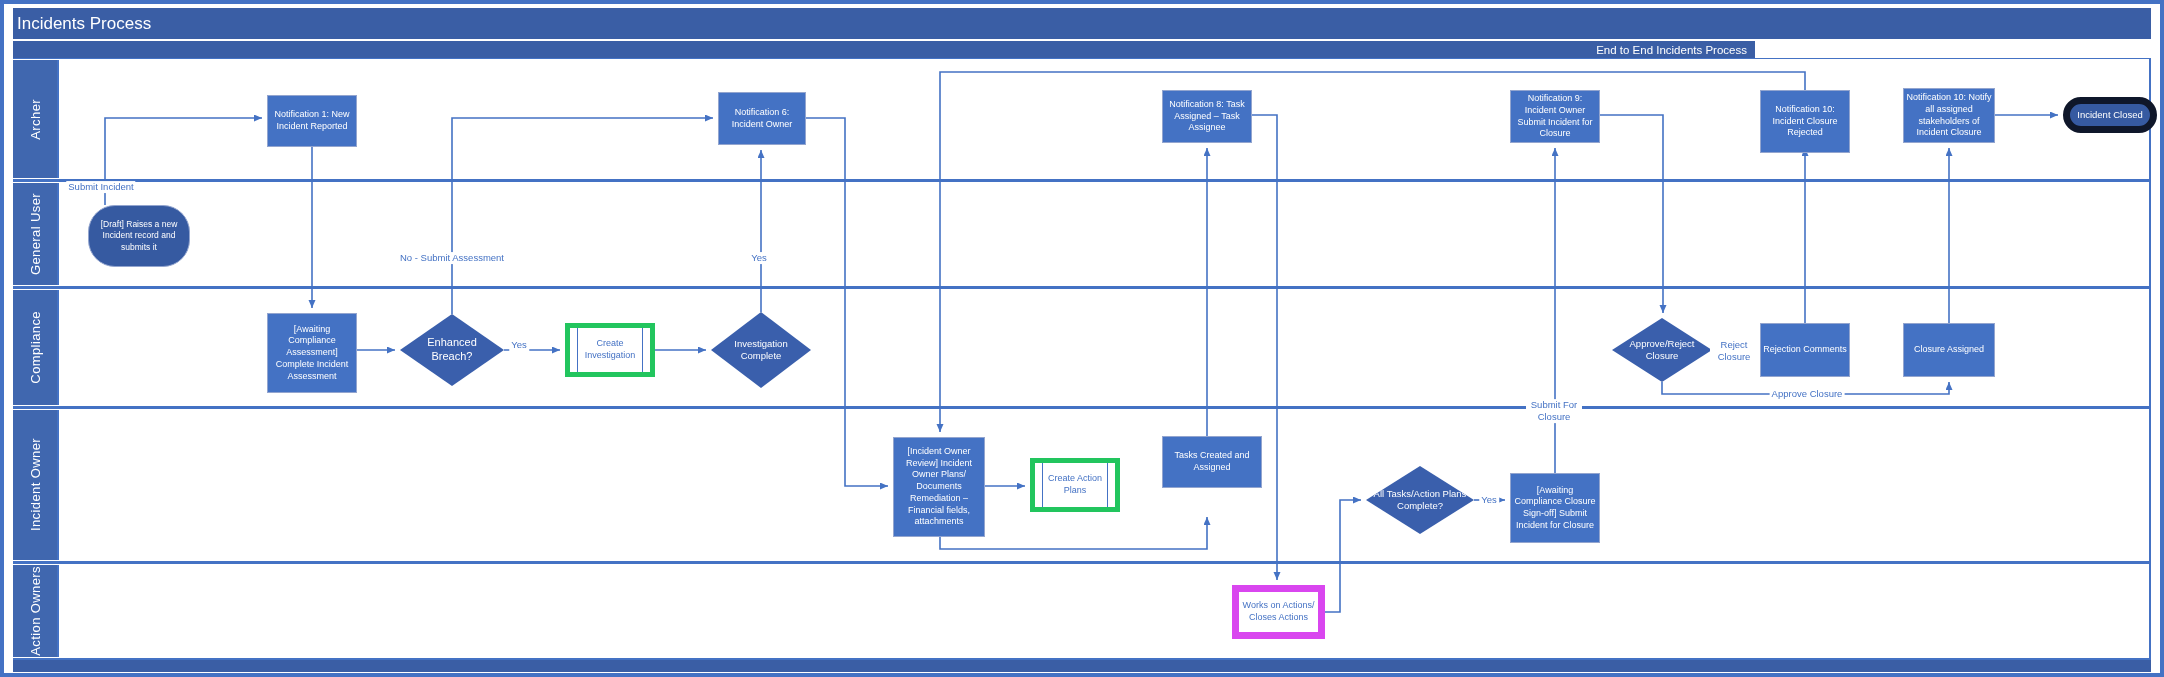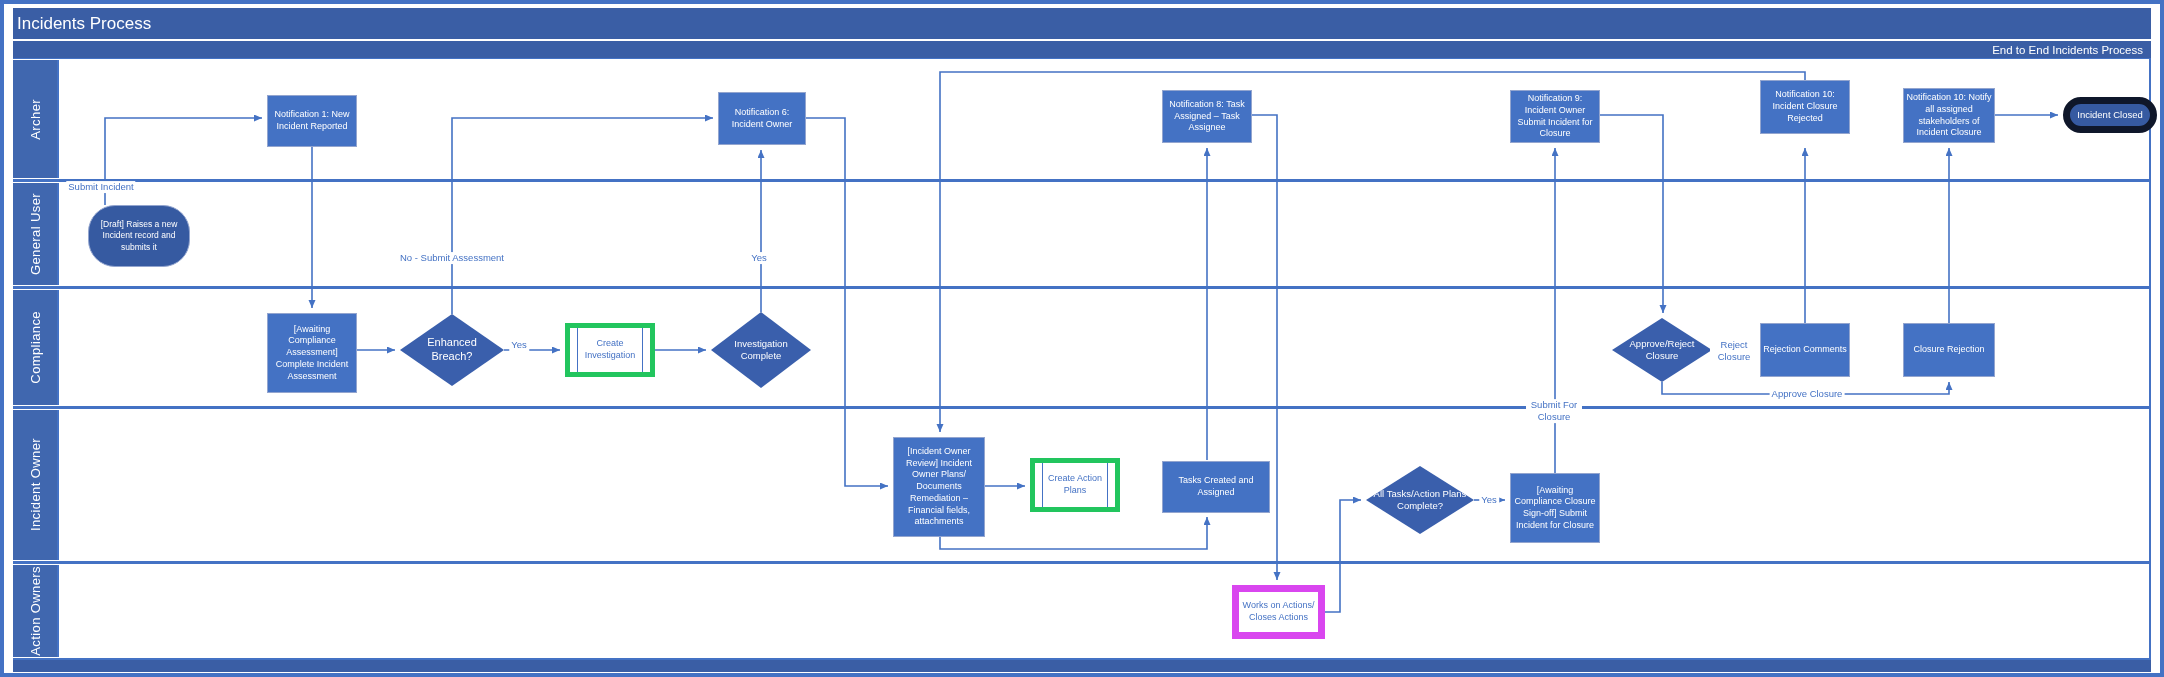--- a/index.html
+++ b/index.html
@@ -2,21 +2,21 @@
 <html><head>
 <meta charset="utf-8">
 <style>
   html,body{margin:0;padding:0;background:#ffffff;}
   .frame{position:relative;width:2164px;height:677px;background:#fff;overflow:hidden;
          font-family:"Liberation Sans",sans-serif;}
   .outer-border{position:absolute;inset:0;border:4px solid #4472C4;pointer-events:none;z-index:9;}
   .titlebar{position:absolute;left:13px;top:8px;width:2138px;height:31px;background:#3A5EA5;
             color:#fff;font-size:17px;display:flex;align-items:center;padding-left:4px;
             box-sizing:border-box;z-index:4;}
-  .subbar{position:absolute;left:13px;top:41px;width:2138px;height:17px;background:#3A5EA5;
+  .subbar{position:absolute;left:13px;top:41px;width:1742px;height:17px;background:#3A5EA5;
           color:#fff;font-size:11.5px;display:flex;align-items:center;justify-content:flex-end;
           padding-right:8px;box-sizing:border-box;z-index:4;}
   .bottombar{position:absolute;left:13px;top:660px;width:2138px;height:12px;background:#3A5EA5;z-index:4;}
   .lanes-frame{position:absolute;left:13px;top:58px;width:2138px;height:602px;
                border-right:2px solid #4472C4;box-sizing:border-box;pointer-events:none;z-index:0;}
   .lane{position:absolute;left:13px;width:2138px;border-bottom:2px solid #4472C4;
         border-top:1px solid #4472C4;box-sizing:border-box;}
   .lane-tab{position:absolute;left:0;top:1px;bottom:1px;width:44px;background:#4067AF;
             display:flex;align-items:center;justify-content:center;border-right:2px solid #4472C4;}
   .lane-label{writing-mode:vertical-rl;transform:rotate(180deg);color:#fff;font-size:13px;
@@ -129,39 +129,39 @@
   <div class="node blue" style="left:718px;top:92px;width:88px;height:53px;">Notification 6: Incident Owner</div>
 
   <div class="node blue" style="left:893px;top:437px;width:92px;height:100px;">[Incident Owner Review] Incident Owner Plans/ Documents Remediation – Financial fields, attachments</div>
 
   <div class="node sub" style="left:1030px;top:458px;width:90px;height:54px;">
     <span class="band l"></span>
     <span class="band r"></span>
     <span>Create Action Plans</span>
   </div>
 
-  <div class="node blue" style="left:1162px;top:461px;width:108px;height:52px;">Tasks Created and Assigned</div>
+  <div class="node blue" style="left:1162px;top:436px;width:100px;height:52px;">Tasks Created and Assigned</div>
 
   <div class="node blue" style="left:1162px;top:90px;width:90px;height:53px;">Notification 8: Task Assigned – Task Assignee</div>
 
   <div class="node task-white" style="left:1232px;top:585px;width:93px;height:54px;">Works on Actions/ Closes Actions</div>
 
   <div class="diamond" style="left:1366px;top:466px;width:108px;height:68px;">All Tasks/Action Plans Complete?</div>
 
   <div class="node blue" style="left:1510px;top:473px;width:90px;height:70px;">[Awaiting Compliance Closure Sign-off] Submit Incident for Closure</div>
 
   <div class="node blue" style="left:1510px;top:90px;width:90px;height:53px;">Notification 9: Incident Owner Submit Incident for Closure</div>
 
   <div class="diamond" style="left:1612px;top:318px;width:100px;height:64px;">Approve/Reject Closure</div>
 
   <div class="node blue" style="left:1760px;top:323px;width:90px;height:54px;">Rejection Comments</div>
 
-  <div class="node blue" style="left:1903px;top:323px;width:92px;height:54px;">Closure Rejection</div>
+  <div class="node blue" style="left:1903px;top:323px;width:92px;height:54px;">Closure Assigned</div>
 
-  <div class="node blue" style="left:1760px;top:80px;width:90px;height:54px;">Notification 10: Incident Closure Rejected</div>
+  <div class="node blue" style="left:1760px;top:90px;width:90px;height:63px;">Notification 10: Incident Closure Rejected</div>
 
   <div class="node blue" style="left:1903px;top:88px;width:92px;height:55px;">Notification 10: Notify all assigned stakeholders of Incident Closure</div>
 
   <div class="node end" style="left:2063px;top:97px;width:94px;height:36px;">Incident Closed</div>
 
   <div class="elabel" style="left:101px;top:187px;">Submit Incident</div>
   <div class="elabel" style="left:452px;top:258px;">No - Submit Assessment</div>
   <div class="elabel" style="left:519px;top:345px;">Yes</div>
   <div class="elabel" style="left:759px;top:258px;">Yes</div>
   <div class="elabel" style="left:1489px;top:500px;">Yes</div>

